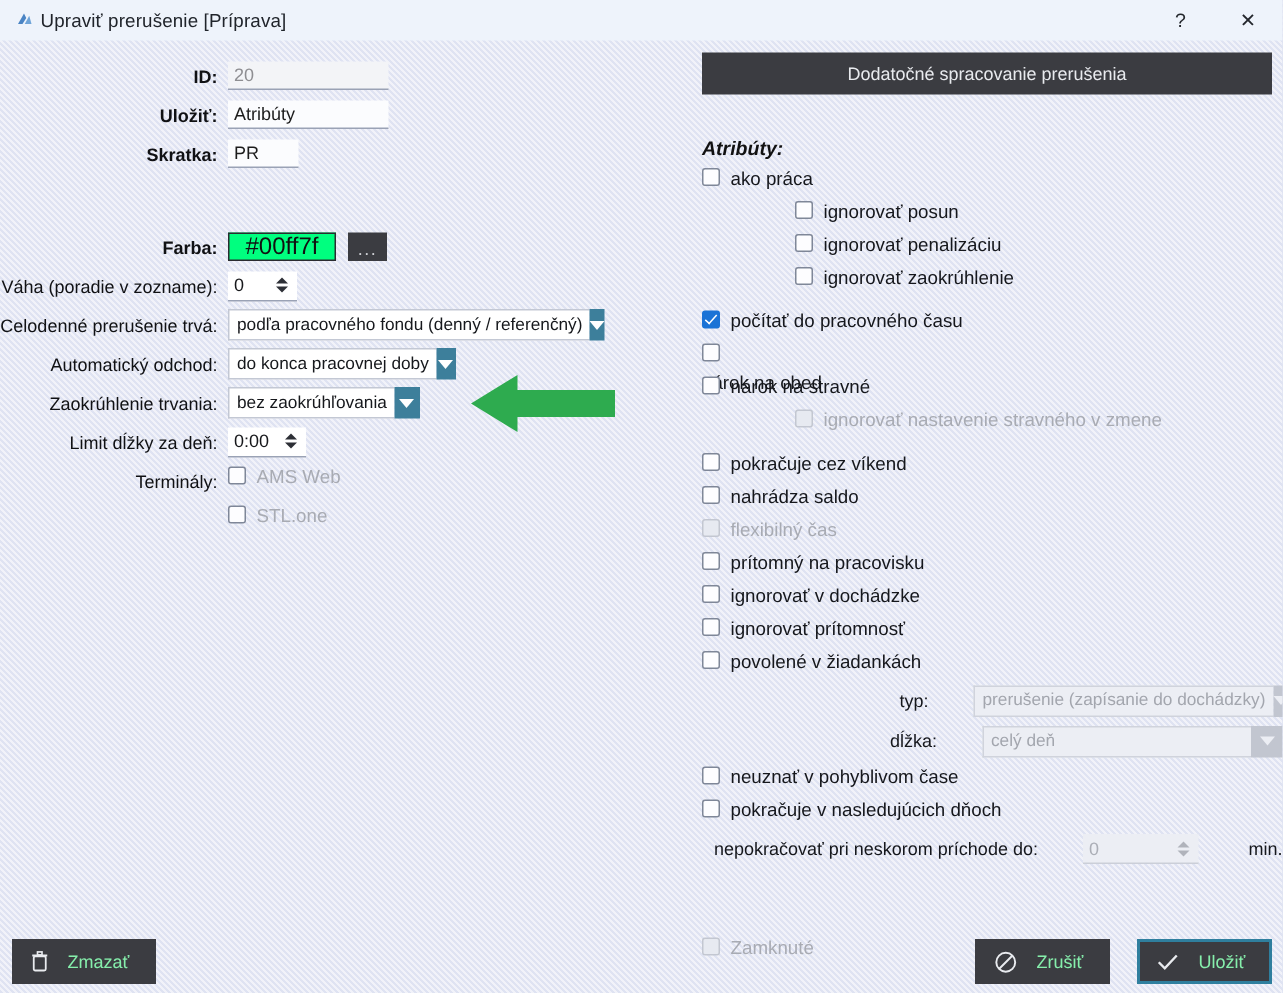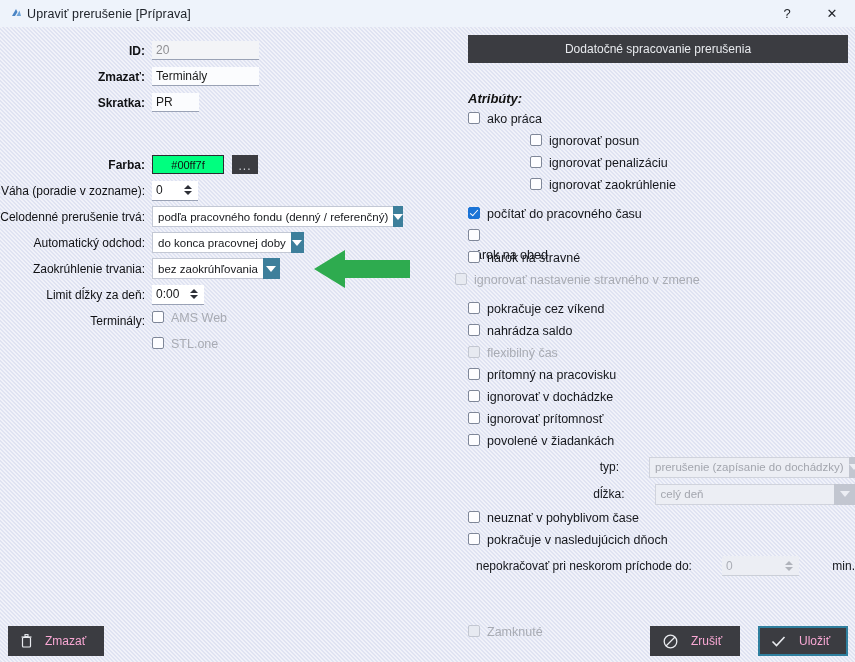--- a/index.html
+++ b/index.html
@@ -185,21 +185,21 @@
   .spin.disabled .spin-arrows i.up { border-bottom-color: #b0b3bb; }
   .spin.disabled .spin-arrows i.dn { border-top-color: #b0b3bb; }
 
   
   .swatch {
     width: 72px; height: 19px;
     border: 1px solid #2b2c30;
     display: flex;
     align-items: center;
     justify-content: center;
-    font-size: 11px;
+    font-size: 16px;
     color: #111;
     box-sizing: border-box;
   }
   .dots-btn {
     width: 26px; height: 19px;
     margin-left: 8px;
     background: #3b3c41;
     color: #cfd1d6;
     display: flex;
     align-items: flex-end;
@@ -287,21 +287,21 @@
   
   .footer {
     position: absolute;
     left: 0; bottom: 0;
     width: 855px; height: 45px;
   }
   .btn {
     position: absolute;
     height: 30px;
     background: #3b3c41;
-    color: #f9a8d4;
+    color: #86efac;
     display: flex;
     align-items: center;
     gap: 13px;
     padding: 0 18px 0 13px;
     font-size: 12px;
     box-sizing: border-box;
     cursor: default;
   }
   .btn.accent { border: 2px solid #2f7f9e; padding: 0 16px 0 11px; }
   .btn .gl { font-size: 14px; line-height: 1; display: flex; }
@@ -335,22 +335,22 @@
   <div class="left-col">
 
     <div style="height:12px"></div>
 
     <div class="frow">
       <div class="flabel">ID:</div>
       <div class="txtbox readonly" style="width:107px">20</div>
     </div>
 
     <div class="frow">
-      <div class="flabel">Zmazať:</div>
-      <div class="txtbox" style="width:107px">Terminály</div>
+      <div class="flabel">Uložiť:</div>
+      <div class="txtbox" style="width:107px">Atribúty</div>
     </div>
 
     <div class="frow">
       <div class="flabel">Skratka:</div>
       <div class="txtbox" style="width:47px">PR</div>
     </div>
 
     <div style="height:36px"></div>
 
     <div class="frow">
@@ -462,21 +462,21 @@
           <span class="cb-label">počítať do pracovného času</span>
         </div>
         <div class="cb" style="margin-left: 13px; margin-bottom: 3px; flex-direction: column;">
           <span class="box"></span>
           <span class="cb-label">nárok na obed</span>
         </div>
         <div class="cb" style="margin-left: 13px; margin-bottom: 3px;">
           <span class="box"></span>
           <span class="cb-label">nárok na stravné</span>
         </div>
-        <div class="cb" style="margin-bottom: 3px;">
+        <div class="cb" style="margin-left: 75px; margin-bottom: 3px;">
           <span class="box disabled"></span>
           <span class="cb-label dim">ignorovať nastavenie stravného v zmene</span>
         </div>
         <div style="height: 7px;"></div>
         <div class="cb" style="margin-left: 13px; margin-bottom: 3px;">
           <span class="box"></span>
           <span class="cb-label">pokračuje cez víkend</span>
         </div>
         <div class="cb" style="margin-left: 13px; margin-bottom: 3px;">
           <span class="box"></span>

